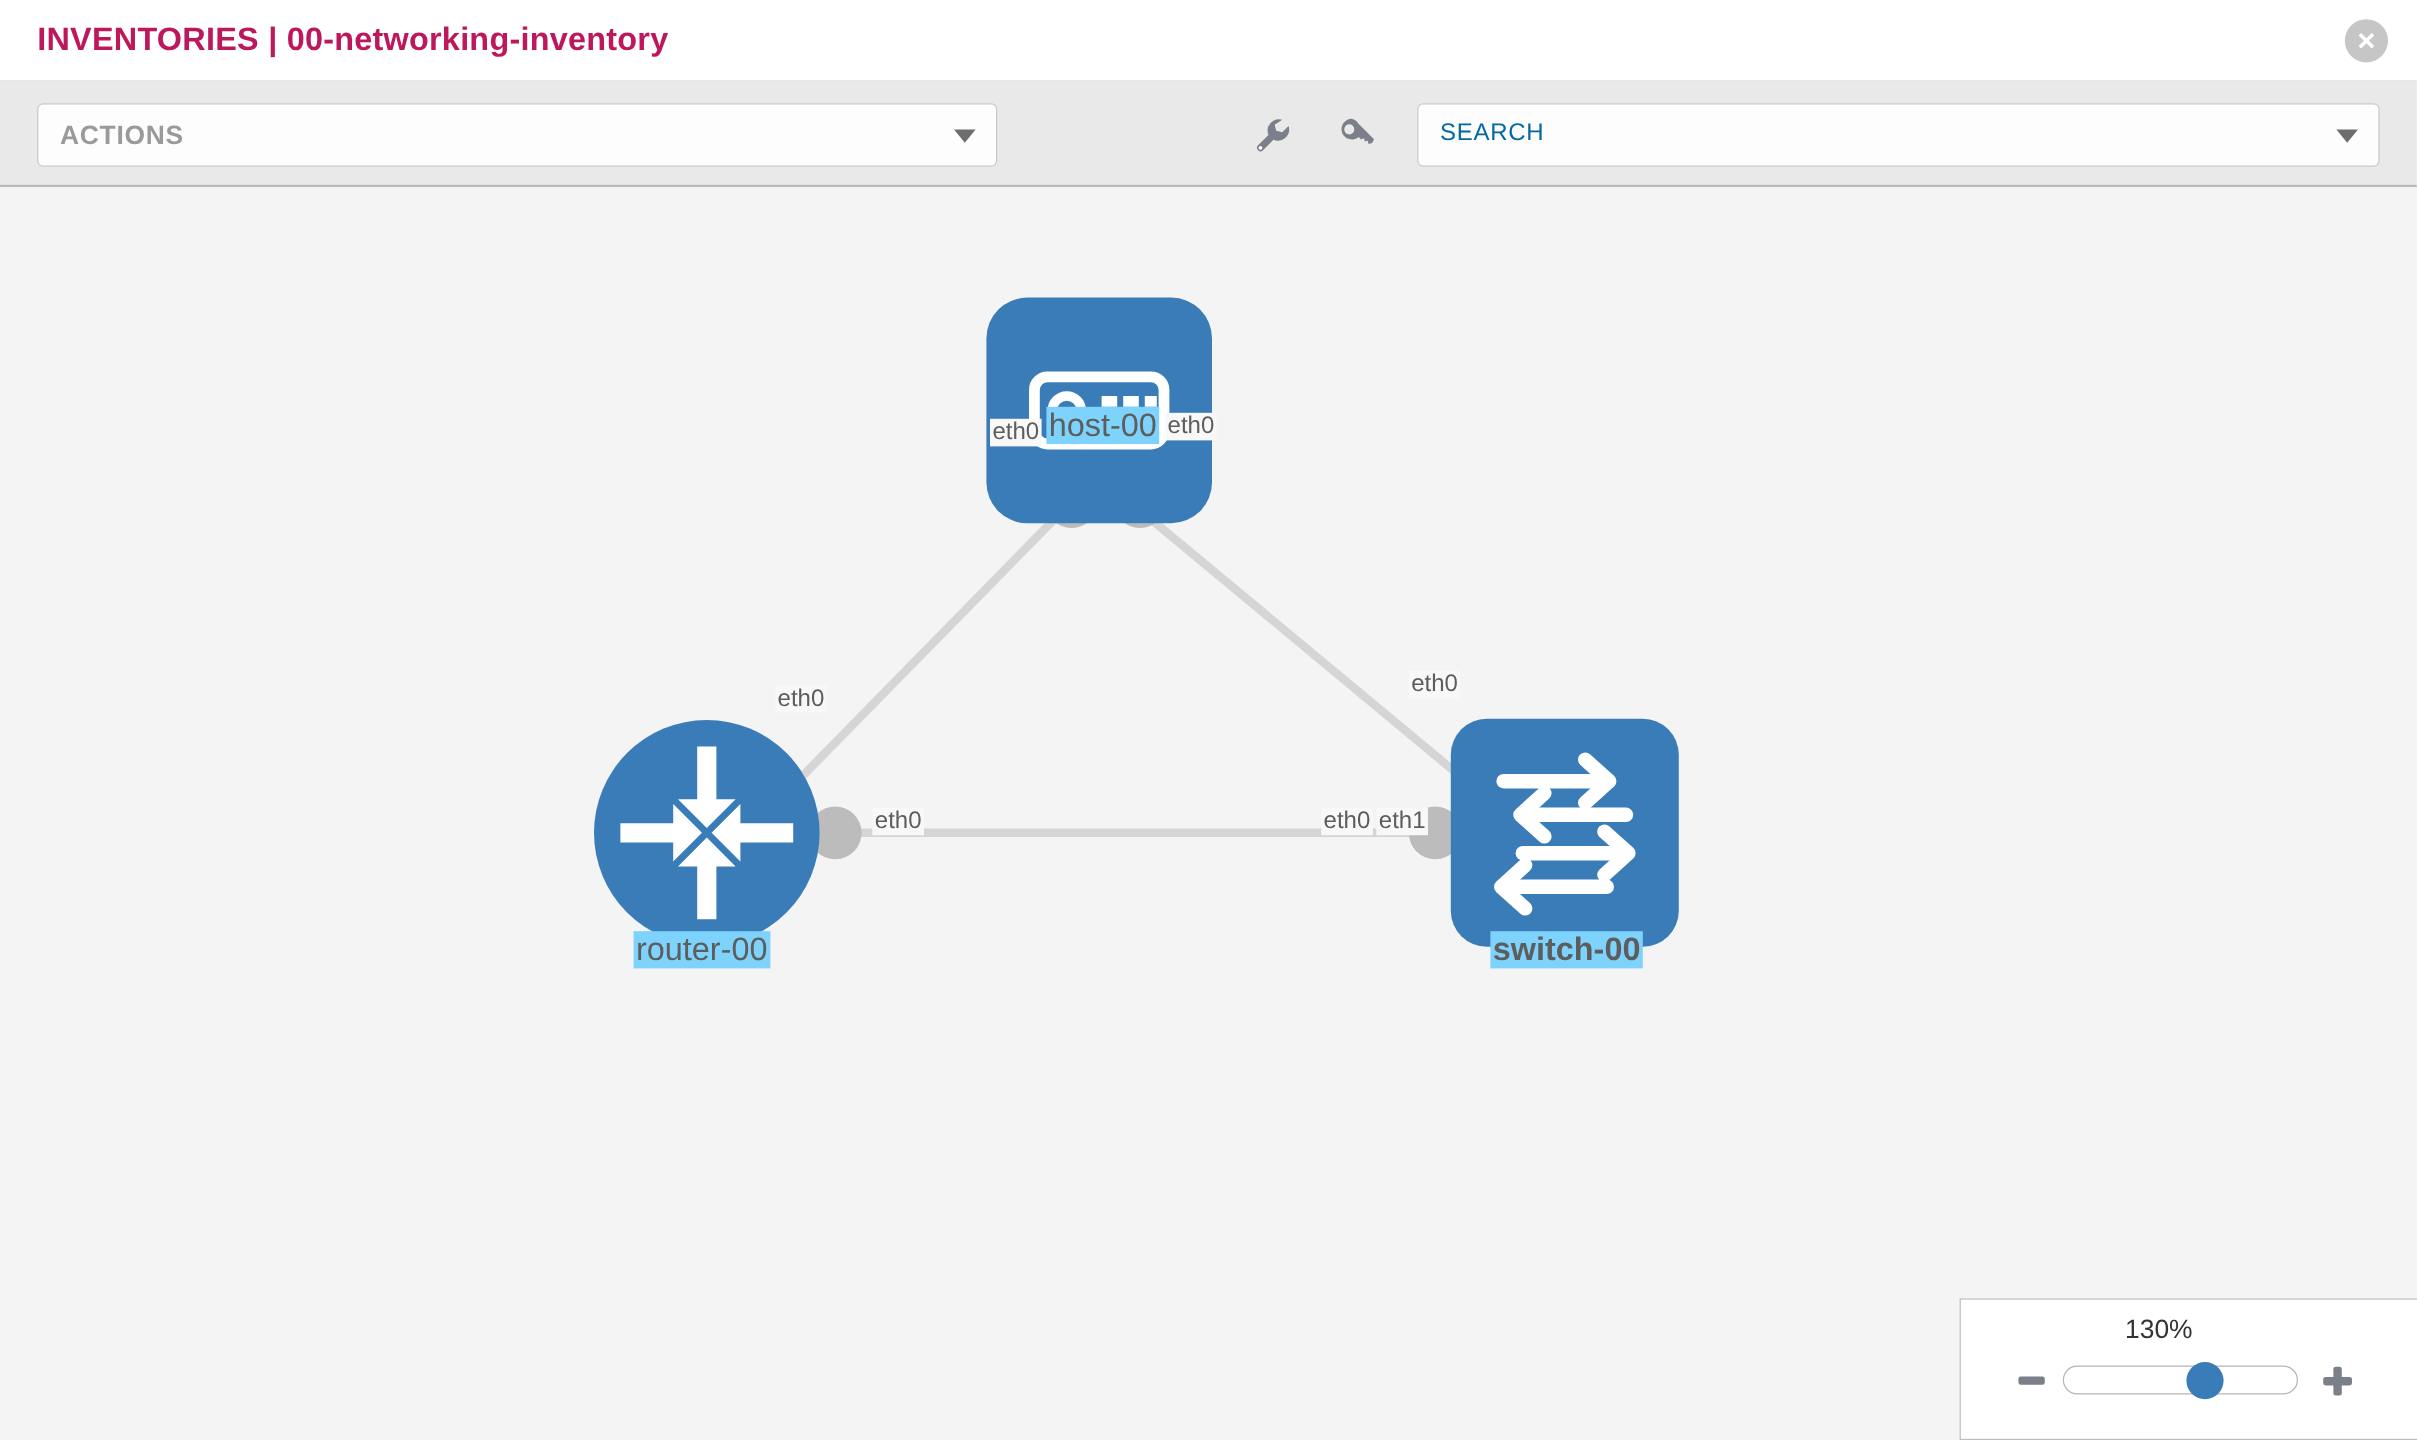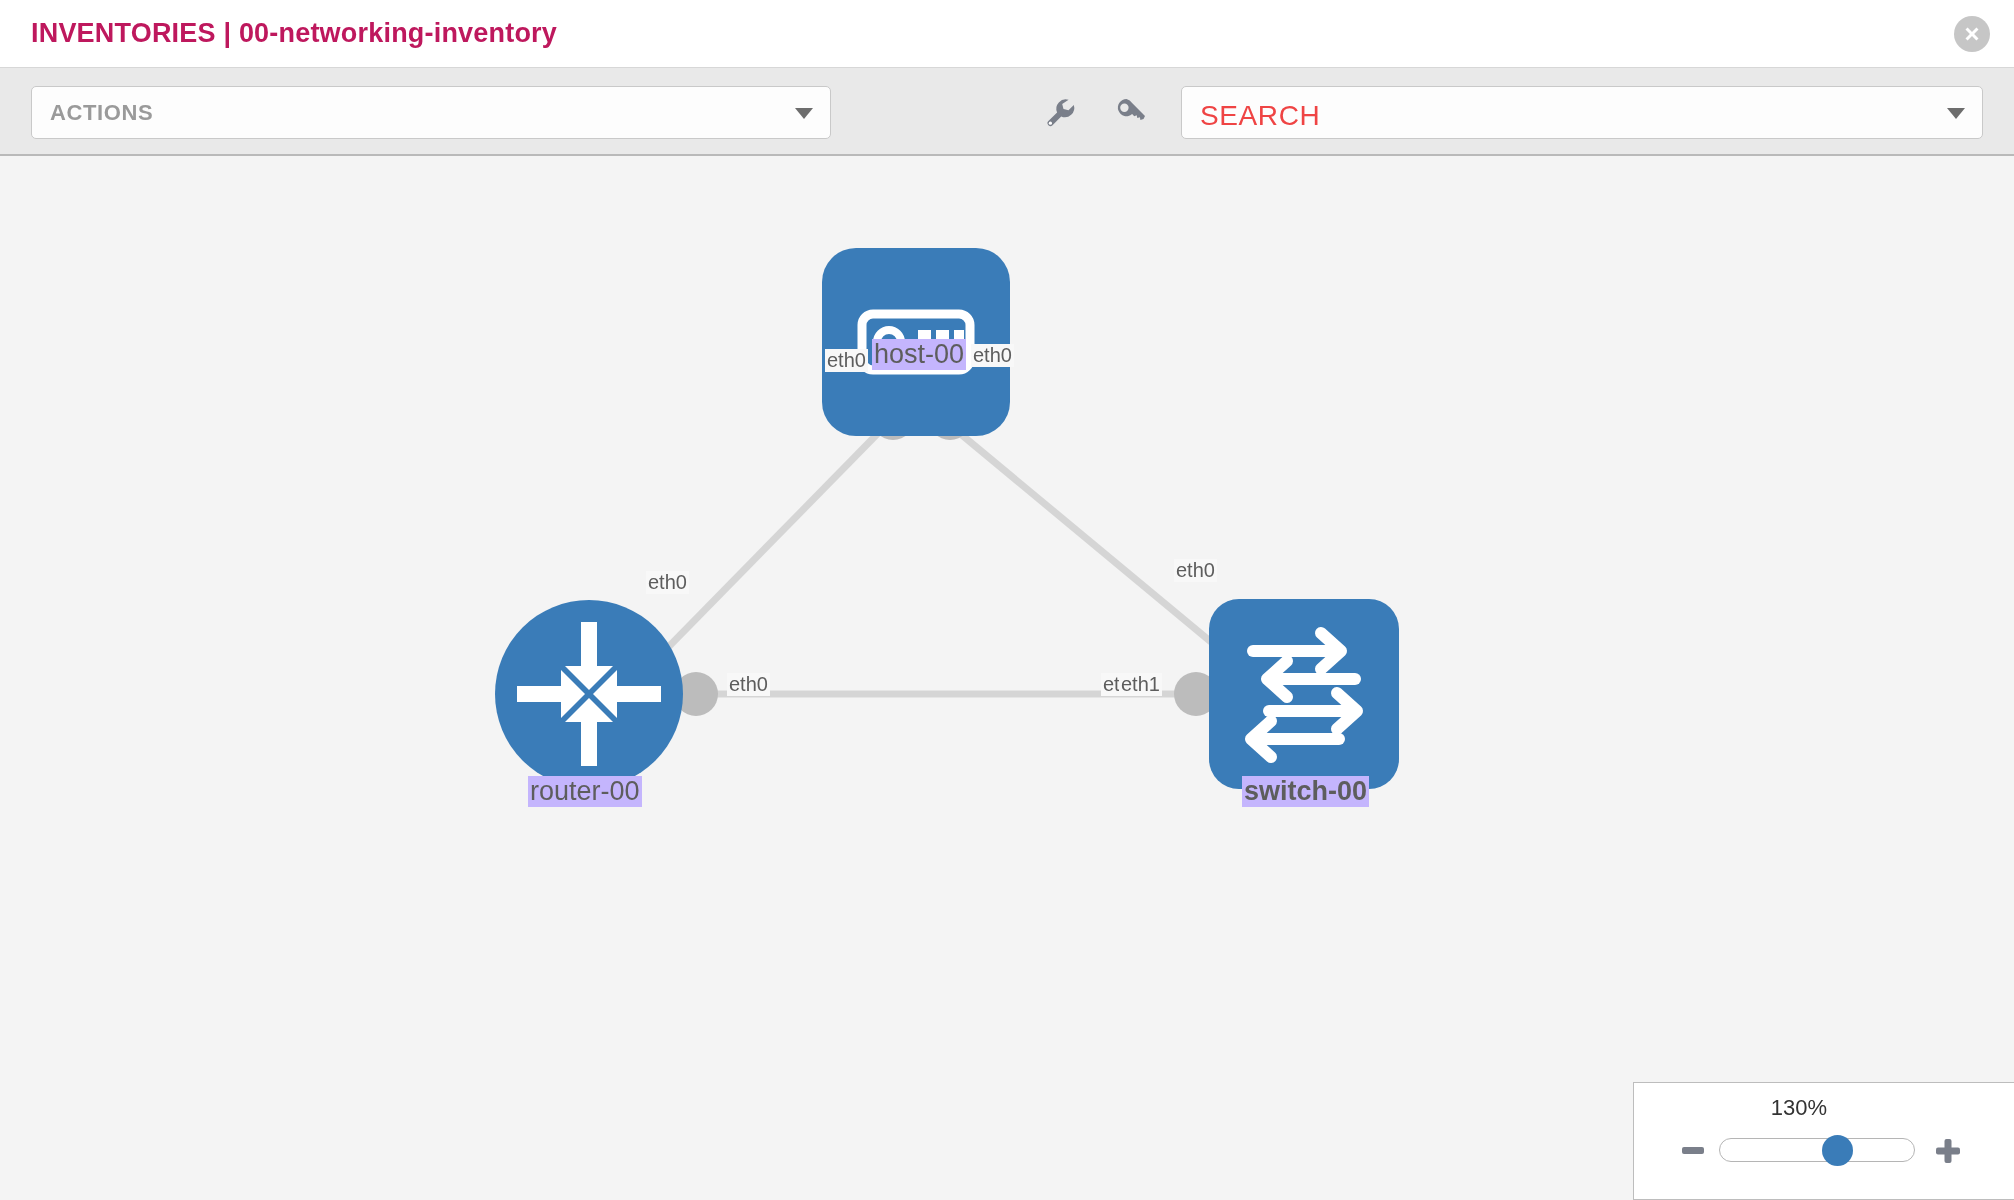--- a/index.html
+++ b/index.html
@@ -70,38 +70,38 @@
 
   .search-box {
     position: absolute; left: 1181px; top: 18px;
     width: 802px; height: 53px;
     background: #fdfdfd;
     border: 1px solid #c9c9c9;
     border-radius: 5px;
   }
   .search-box .lbl {
     position: absolute; left: 18px; top: 13px;
-    font-size: 28px; color: #ef4444;
+    font-size: 20px; color: #0369a1;
     letter-spacing: 0.6px;
   }
 
   
   .canvas {
     position: absolute; left: 0; top: 156px;
     width: 2014px; height: 1044px;
     background: #f4f4f4;
     overflow: hidden;
   }
   .topology-svg { position: absolute; left: 0; top: 0; }
 
   
   .node-label {
     position: absolute;
     font-size: 27px; color: #5d5d5d;
-    background: #c4b5fd;
+    background: #7dd3fc;
     white-space: nowrap;
     padding: 0 2px;
   }
   .iface-label {
     position: absolute;
     font-size: 20px; color: #5d5d5d;
     background: #f8f8f8;
     white-space: nowrap;
     padding: 0 2px;
   }
@@ -242,21 +242,21 @@
       </g>
     </g>
   </svg>
 
   <span class="iface-label" style="left:825px;  top:193px;">eth0</span>
   <span class="iface-label" style="left:971px;  top:188px;">eth0</span>
   <span class="iface-label" style="left:646px;  top:415px;">eth0</span>
   <span class="iface-label" style="left:1174px; top:403px;">eth0</span>
   <span class="iface-label" style="left:727px;  top:517px;">eth0</span>
   <span class="iface-label" style="left:1101px; top:517px;">eth0</span>
-  <span class="iface-label" style="left:1119px; top:517px;">eth1</span>
+  <span class="iface-label" style="left:1147px; top:517px;">eth1</span>
 
   <span class="node-label" style="left:872px; top:183px;">host-00</span>
   <span class="node-label" style="left:528px; top:620px;">router-00</span>
   <span class="node-label" style="left:1242px;top:620px;font-weight:bold;">switch-00</span>
 </div>
 
 <div class="zoom-panel">
   <div class="zoom-value">130%</div>
 
   <div class="zoom-minus">

